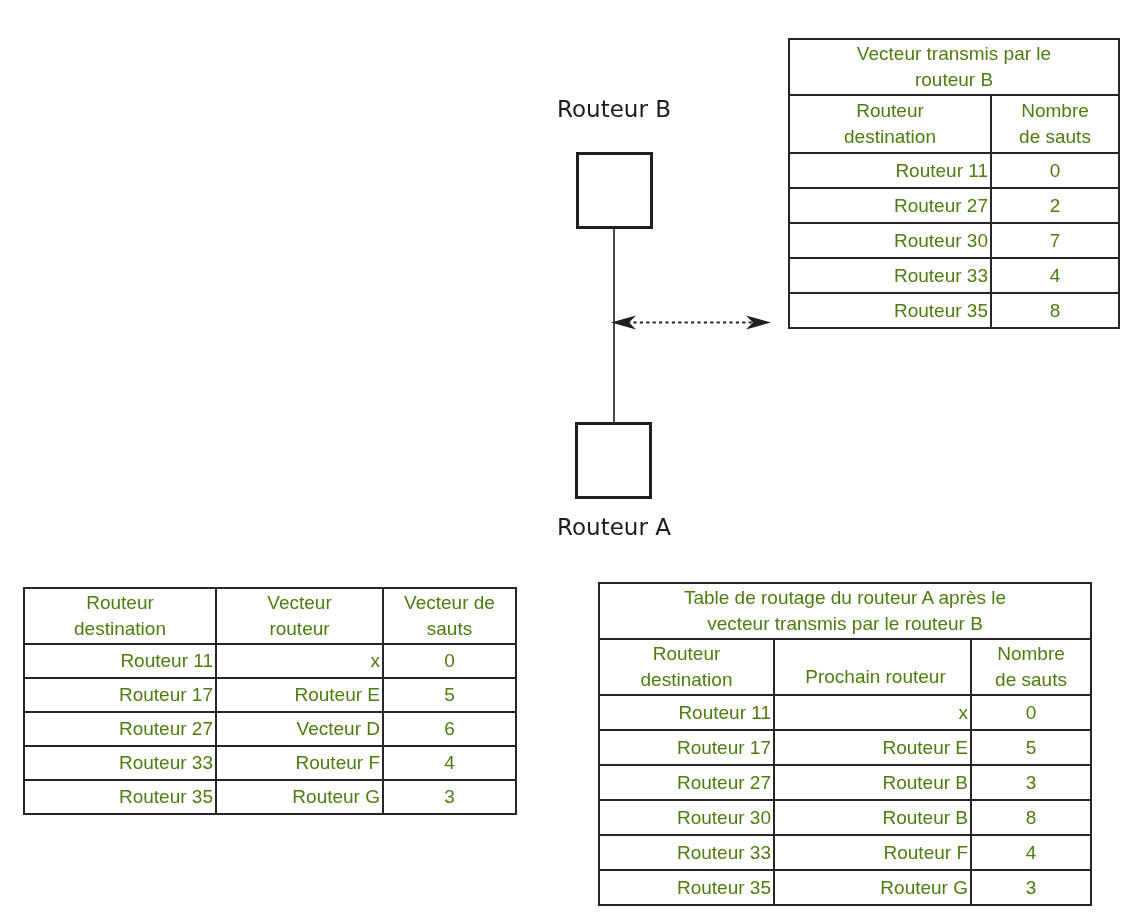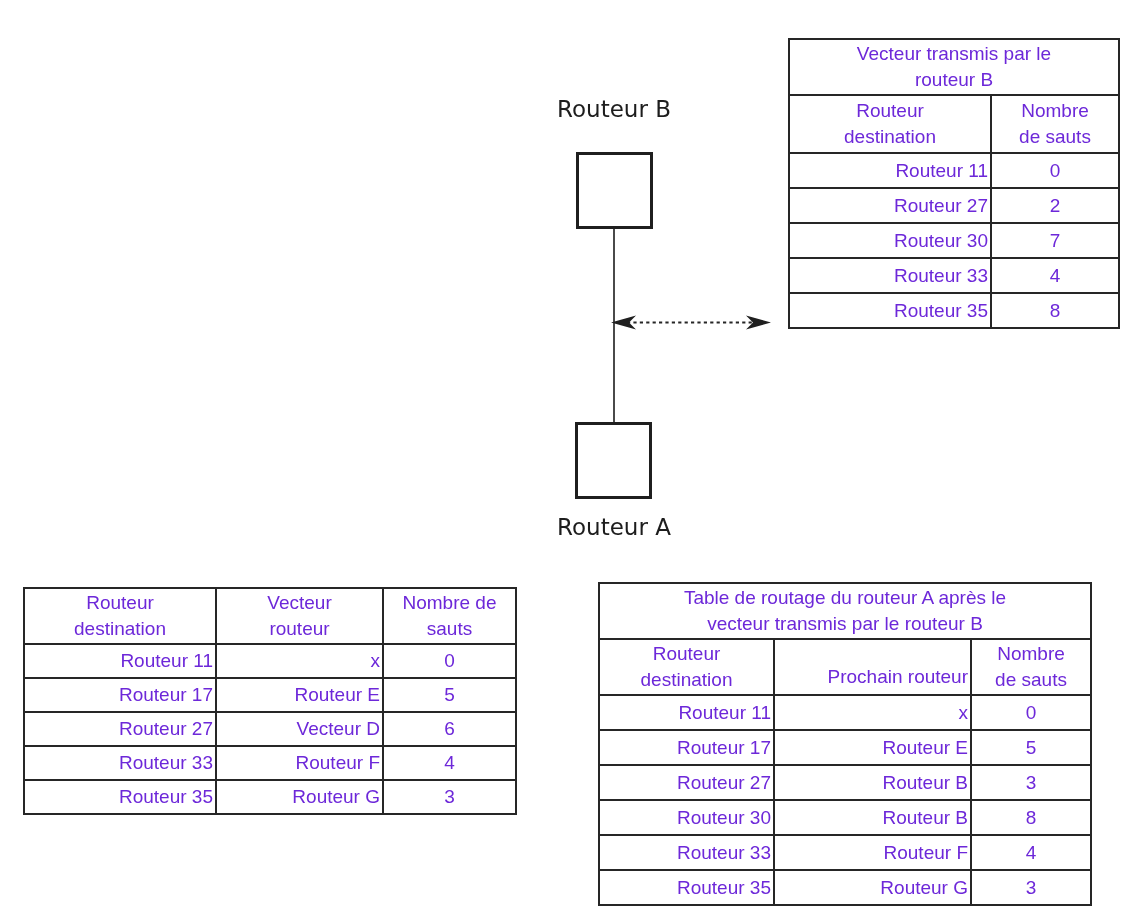--- a/index.html
+++ b/index.html
@@ -51,40 +51,40 @@
     top: 314px;
   }
 
   
   table.tbl {
     position: absolute;
     border-collapse: collapse;
     table-layout: fixed;
     background: #ffffff;
     font-size: 19px;
-    color: #6d28d9;
+    color: #4d7c0f;
   }
   table.tbl td {
     border: 2px solid #262626;
     line-height: 26px;
     overflow: hidden;
   }
   td.title {
     text-align: center;
     vertical-align: middle;
     padding: 1px 2px;
   }
   td.hdr {
     text-align: center;
     vertical-align: middle;
     padding: 1px 2px;
     border-radius: 17px;
   }
   td.hdr-bottom {
-    text-align: right;
+    text-align: center;
     vertical-align: bottom;
     padding: 2px 2px 4px 8px;
   }
   td.c-left   { text-align: right; vertical-align: middle; padding: 1px 2px 1px 9px; }
   td.c-center { text-align: center; vertical-align: middle; padding: 1px 2px; }
 
   #table-vector { left: 788px; top: 38px;  width: 330px; }
   #table-vector tr.r-title  { height: 56px; }
   #table-vector tr.r-header { height: 58px; }
   #table-vector tr.r-data   { height: 35px; }
@@ -173,21 +173,21 @@
     <tr class="r-header">
       <td class="hdr">
         <div>Routeur</div>
         <div>destination</div>
       </td>
       <td class="hdr">
         <div>Vecteur</div>
         <div>routeur</div>
       </td>
       <td class="hdr">
-        <div>Nombre de</div>
+        <div>Vecteur de</div>
         <div>sauts</div>
       </td>
     </tr>
     <tr class="r-data">
       <td class="c-left">Routeur 11</td>
       <td class="c-left">x</td>
       <td class="c-center">0</td>
     </tr>
     <tr class="r-data">
       <td class="c-left">Routeur 17</td>

